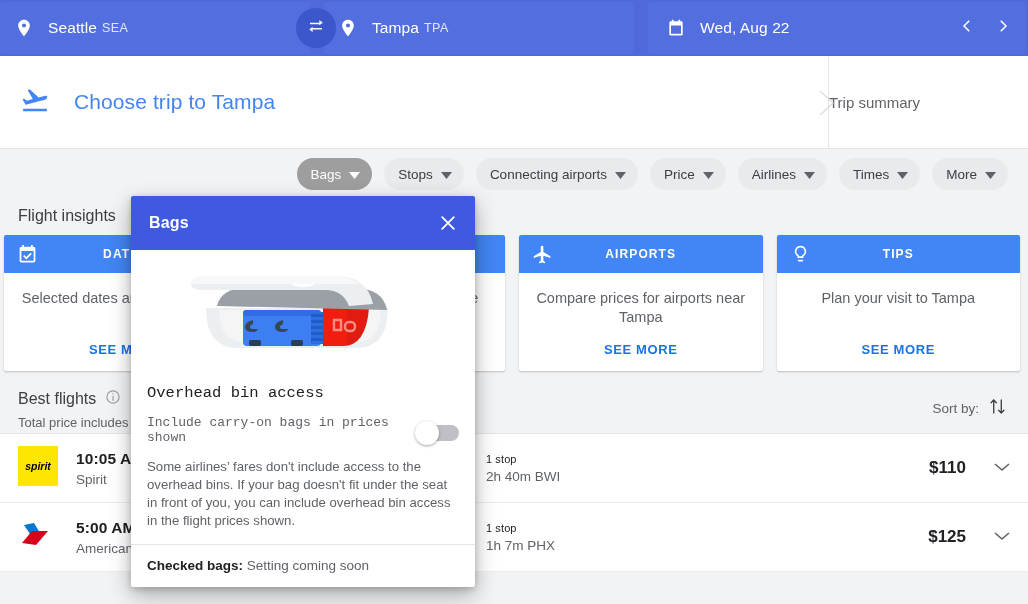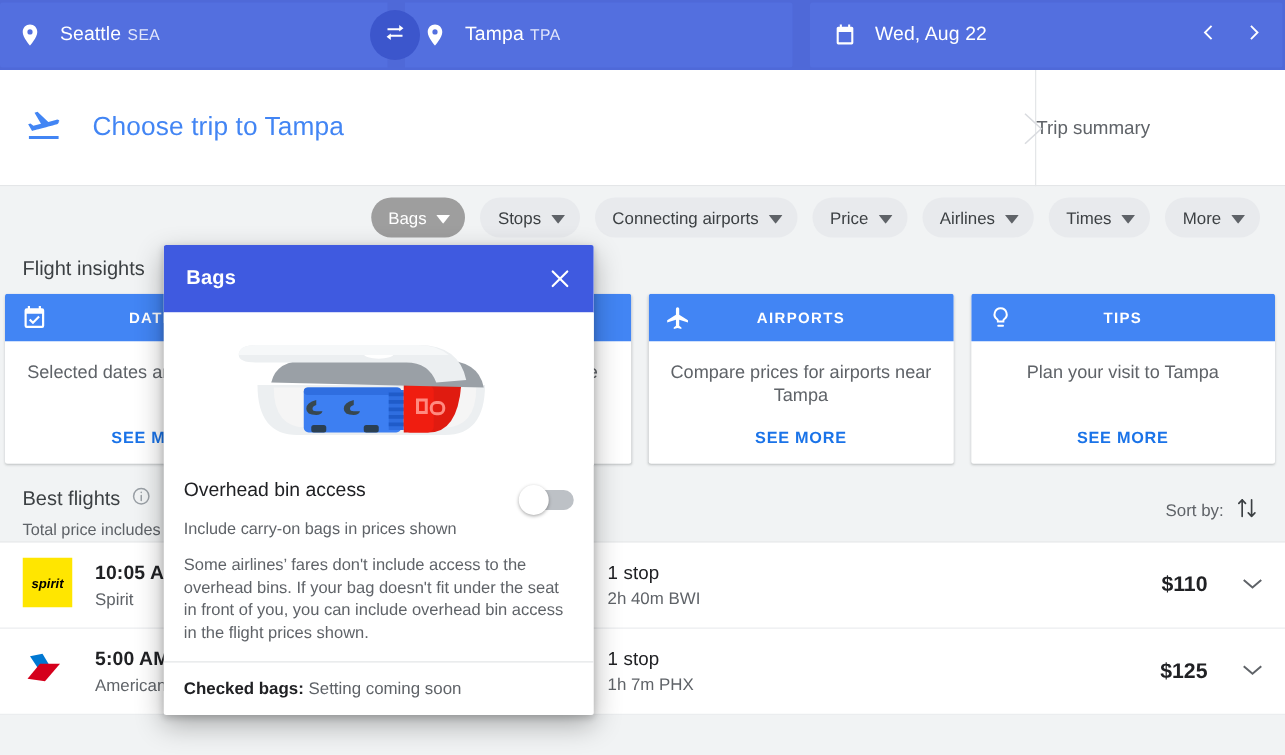--- a/index.html
+++ b/index.html
@@ -127,40 +127,40 @@
     border-bottom: 1px solid #ebedef; padding: 0 20px 0 18px;
     cursor: pointer; position: relative;
   }
   .logo-wrap { width: 58px; display: flex; align-items: center; }
   .fr-times { width: 250px; }
   .fr-l1 { font-size: 15.5px; color: #202124; font-weight: bold; letter-spacing: .1px; }
   .fr-l2 { font-size: 13.5px; color: #5f6368; margin-top: 4px; }
   .fr-dur { width: 160px; }
   .fr-dur .fr-l1 { font-weight: normal; color: #202124; font-size: 15px; }
   .fr-stops { width: 220px; }
-  .fr-stops .fr-l1 { font-weight: normal; font-size: 15px; }
+  .fr-stops .fr-l1 { font-weight: normal; font-size: 11px; }
   .fr-price { flex: 1; text-align: right; padding-right: 42px; }
   .fr-price .p { font-size: 17px; font-weight: bold; color: #202124; }
   .fr-caret { position: absolute; right: 16px; top: 26px; }
   .dialog {
     position: absolute; left: 131px; top: 196px; width: 344px;
     background: #fff; z-index: 10;
     box-shadow: 0 8px 22px rgba(0,0,0,.30), 0 2px 6px rgba(0,0,0,.18);
     border-radius: 2px; overflow: hidden;
   }
   .dlg-head {
     height: 54px; background: #3f5ae0; color: #fff;
     display: flex; align-items: center; justify-content: space-between;
     padding: 0 14px 0 18px;
   }
   .dlg-title { font-size: 16px; font-weight: bold; letter-spacing: .2px; }
   .dlg-close { cursor: pointer; width: 26px; height: 26px; display: flex; align-items: center; justify-content: center; }
   .dlg-illus { height: 122px; background: #fff; position: relative; overflow: hidden; }
   .dlg-sec { padding: 12px 16px 0 16px; }
-  .dlg-toggle-row { display: flex; align-items: flex-start; justify-content: space-between; }
+  .dlg-toggle-row { display: flex; align-items: flex-end; justify-content: space-between; font-family: Liberation Mono, monospace; }
   .dlg-h { font-size: 15.5px; color: #202124; }
   .dlg-sub { font-size: 13px; color: #5f6368; margin-top: 13px; }
   .switch {
     width: 44px; height: 24px; position: relative; flex: none; margin-top: 4px; cursor: pointer;
   }
   .switch .track {
     position: absolute; right: 0; top: 4px; width: 36px; height: 16px;
     background: #bdc1c6; border-radius: 8px;
   }
   .switch .knob {

